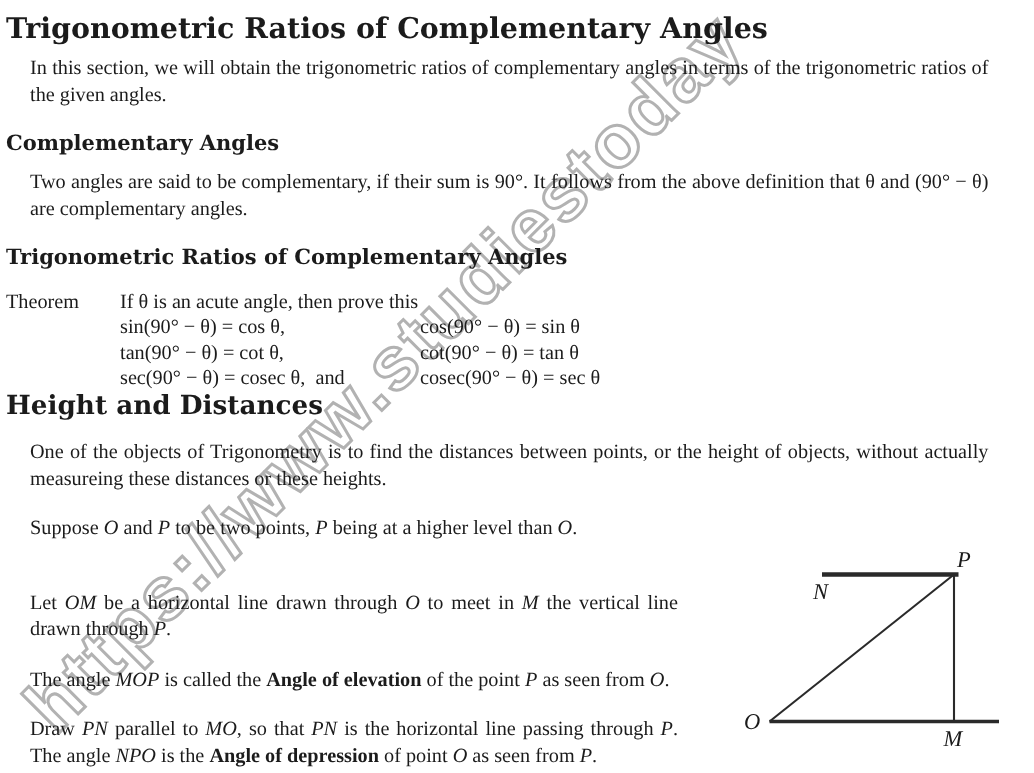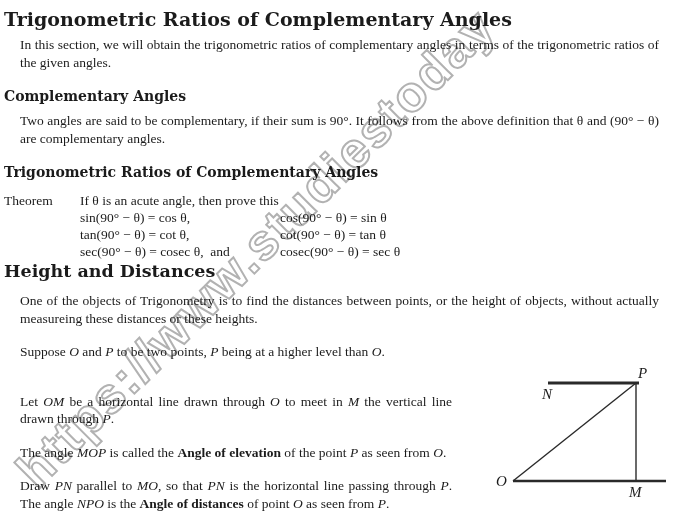--- a/index.html
+++ b/index.html
@@ -116,21 +116,21 @@
     <h2 class="big-heading">Height and Distances</h2>
 
     <p class="height-para">One of the objects of Trigonometry is to find the distances between points, or the height of objects, without actually measureing these distances or these heights.</p>
 
     <p class="suppose-para"><span>Suppose </span><i>O</i><span> and </span><i>P</i><span> to be two points, </span><i>P</i><span> being at a higher level than </span><i>O</i><span>.</span></p>
 
     <div class="bottom">
       <div class="bottom-left">
         <p><span>Let </span><i>OM</i><span> be a horizontal line drawn through </span><i>O</i><span> to meet in </span><i>M</i><span> the vertical line drawn through </span><i>P</i><span>.</span></p>
         <p class="elevation-para"><span>The angle </span><i>MOP</i><span> is called the </span><b>Angle of elevation</b><span> of the point </span><i>P</i><span> as seen from </span><i>O</i><span>.</span></p>
-        <p class="depression-para"><span>Draw </span><i>PN</i><span> parallel to </span><i>MO</i><span>, so that </span><i>PN</i><span> is the horizontal line passing through </span><i>P</i><span>. The angle </span><i>NPO</i><span> is the </span><b>Angle of distances</b><span> of point </span><i>O</i><span> as seen from </span><i>P</i><span>.</span></p>
+        <p class="depression-para"><span>Draw </span><i>PN</i><span> parallel to </span><i>MO</i><span>, so that </span><i>PN</i><span> is the horizontal line passing through </span><i>P</i><span>. The angle </span><i>NPO</i><span> is the </span><b>Angle of depression</b><span> of point </span><i>O</i><span> as seen from </span><i>P</i><span>.</span></p>
       </div>
 
       <div class="figure">
         <svg width="185" height="136" viewBox="0 0 185 136">
 
           <line x1="58" y1="18" x2="149" y2="18" stroke="#2a2a2a" stroke-width="3"></line>
 
           <line x1="23" y1="116" x2="176" y2="116" stroke="#2a2a2a" stroke-width="2.4"></line>
 
           <line x1="146" y1="18" x2="146" y2="116" stroke="#2a2a2a" stroke-width="1.4"></line>

